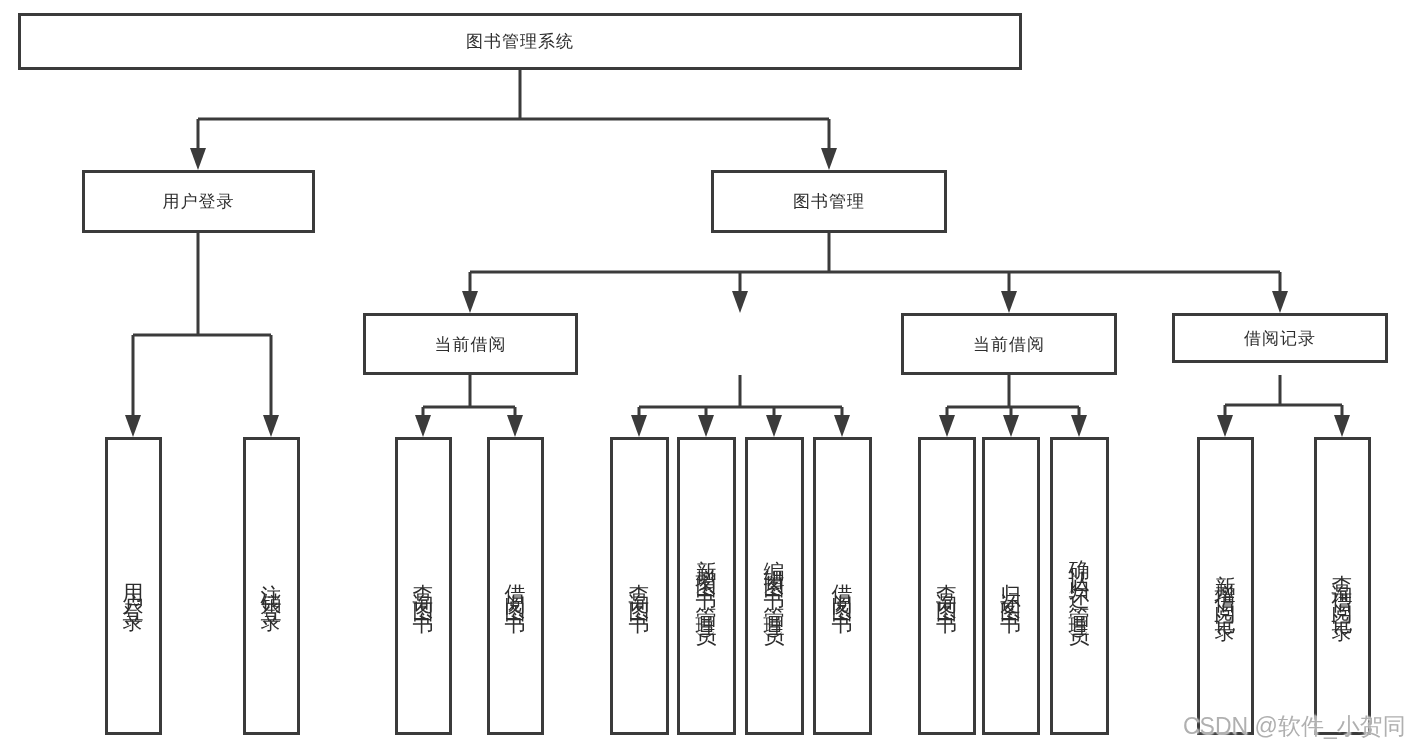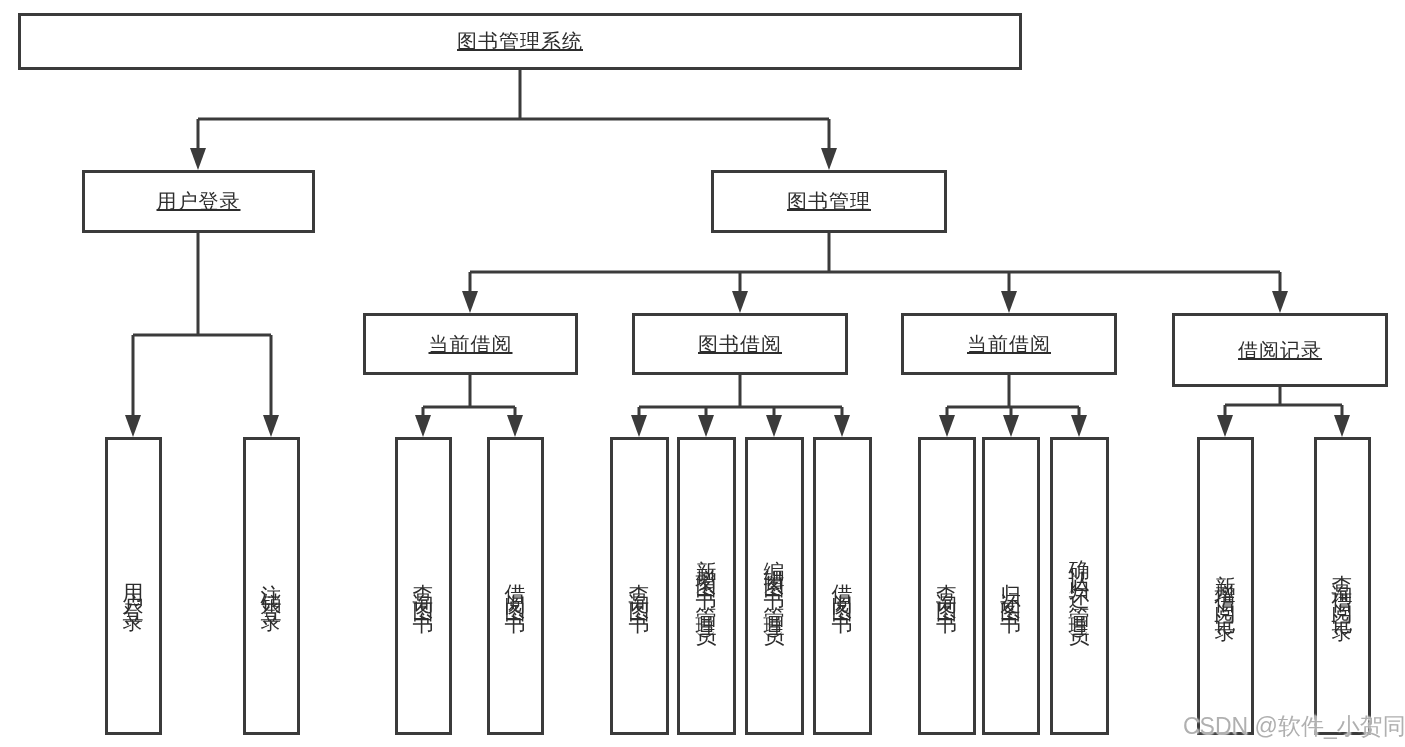--- a/index.html
+++ b/index.html
@@ -26,24 +26,23 @@
     box-sizing: border-box;
     background: #ffffff;
     border: 3px solid #3b3b3b;
     display: flex;
     align-items: center;
     justify-content: center;
     color: #2d2d2d;
     z-index: 2;
   }
   .hbox {
-    font-size: 20px;
+    font-size: 17px;
     letter-spacing: 1px;
     white-space: nowrap;
-    text-decoration: underline;
   }
   .vbox {
     font-size: 21px;
   }
   .vbox .vtext {
     writing-mode: vertical-rl;
     text-orientation: mixed;
     letter-spacing: 0.45em;
     line-height: 1;
     white-space: nowrap;
@@ -114,27 +113,24 @@
   <div class="node hbox" style="left:82px; top:170px; width:233px; height:63px;">
     <span>用户登录</span>
   </div>
   <div class="node hbox" style="left:711px; top:170px; width:236px; height:63px;text-align:center;">
     <span>图书管理</span>
   </div>
 
   <div class="node hbox" style="left:363px; top:313px; width:215px; height:62px;">
     <span>当前借阅</span>
   </div>
-  <div class="node hbox" style="left:632px; top:313px; width:216px; height:62px;">
-    <span>图书借阅</span>
-  </div>
   <div class="node hbox" style="left:901px; top:313px; width:216px; height:62px;text-align:center;">
     <span>当前借阅</span>
   </div>
-  <div class="node hbox" style="left:1172px; top:313px; width:216px; height:74px;">
+  <div class="node hbox" style="left:1172px; top:313px; width:216px; height:50px;">
     <span>借阅记录</span>
   </div>
 
   <div class="node vbox" style="left:105px; top:437px; width:57px; height:298px;">
     <span class="vtext">用户登录</span>
   </div>
   <div class="node vbox" style="left:243px; top:437px; width:57px; height:298px;">
     <span class="vtext">注销登录</span>
   </div>
 

